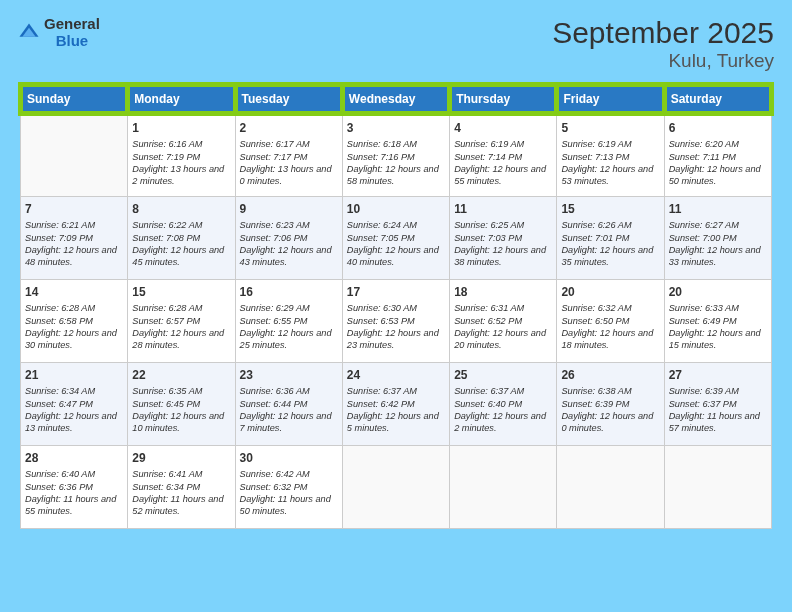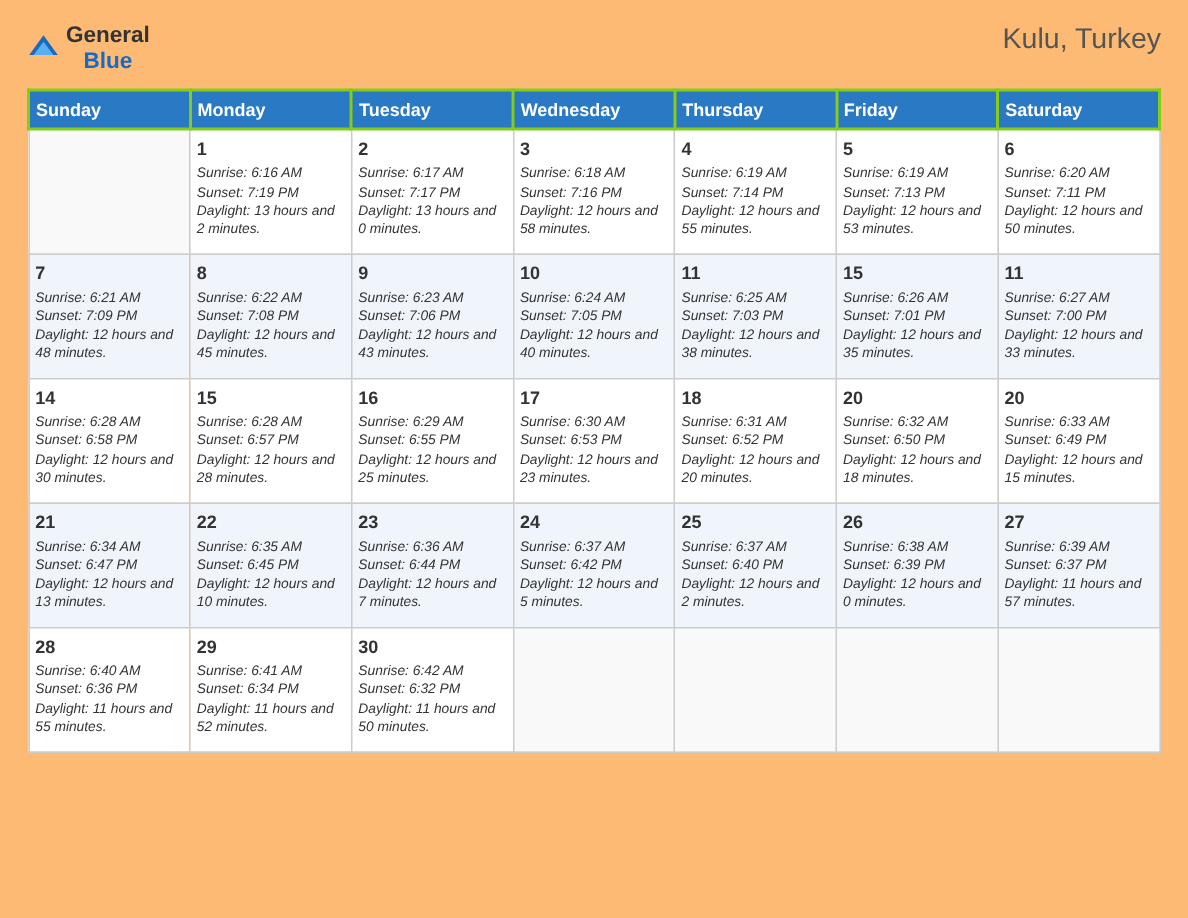--- a/index.html
+++ b/index.html
@@ -6,21 +6,21 @@
     body {
       font-family: Arial, sans-serif;
       background: #fff;
       width: 792px;
       height: 612px;
       overflow: hidden;
     }
     .page {
       width: 792px;
       height: 612px;
-      background: #fdba74;
+      background: #7dd3fc;
       padding: 16px 18px;
     }
     .header {
       display: flex;
       justify-content: space-between;
       align-items: flex-start;
       margin-bottom: 10px;
     }
     .logo {
       display: flex;
@@ -64,21 +64,21 @@
       border-collapse: collapse;
       font-size: 10px;
     }
     .calendar th {
       background: #2979c4;
       color: #fff;
       padding: 5px 4px;
       text-align: left;
       font-size: 12px;
       font-weight: bold;
-      border: 2px solid #84cc16;
+      border: 5px solid #84cc16;
     }
     .calendar td {
       border: 1px solid #ccc;
       vertical-align: top;
       padding: 4px 4px;
       width: calc(100% / 7);
       min-height: 80px;
       height: 83px;
       color: #333;
       line-height: 1.35;
@@ -112,20 +112,21 @@
       <svg class="logo-icon" viewBox="0 0 30 30" xmlns="http://www.w3.org/2000/svg">
         <polygon points="15,2 28,20 2,20" fill="#1a6bbf"></polygon>
         <polygon points="15,8 24,20 6,20" fill="#5aaff0"></polygon>
       </svg>
       <div class="logo-text">
         <span class="logo-general">General</span>
         <span class="logo-blue">Blue</span>
       </div>
     </div>
     <div class="title-block">
+      <div class="month-title">September 2025</div>
       <div class="subtitle">Kulu, Turkey</div>
     </div>
   </div>
 
   <table class="calendar">
     <thead>
       <tr>
         <th>Sunday</th>
         <th>Monday</th>
         <th>Tuesday</th>

